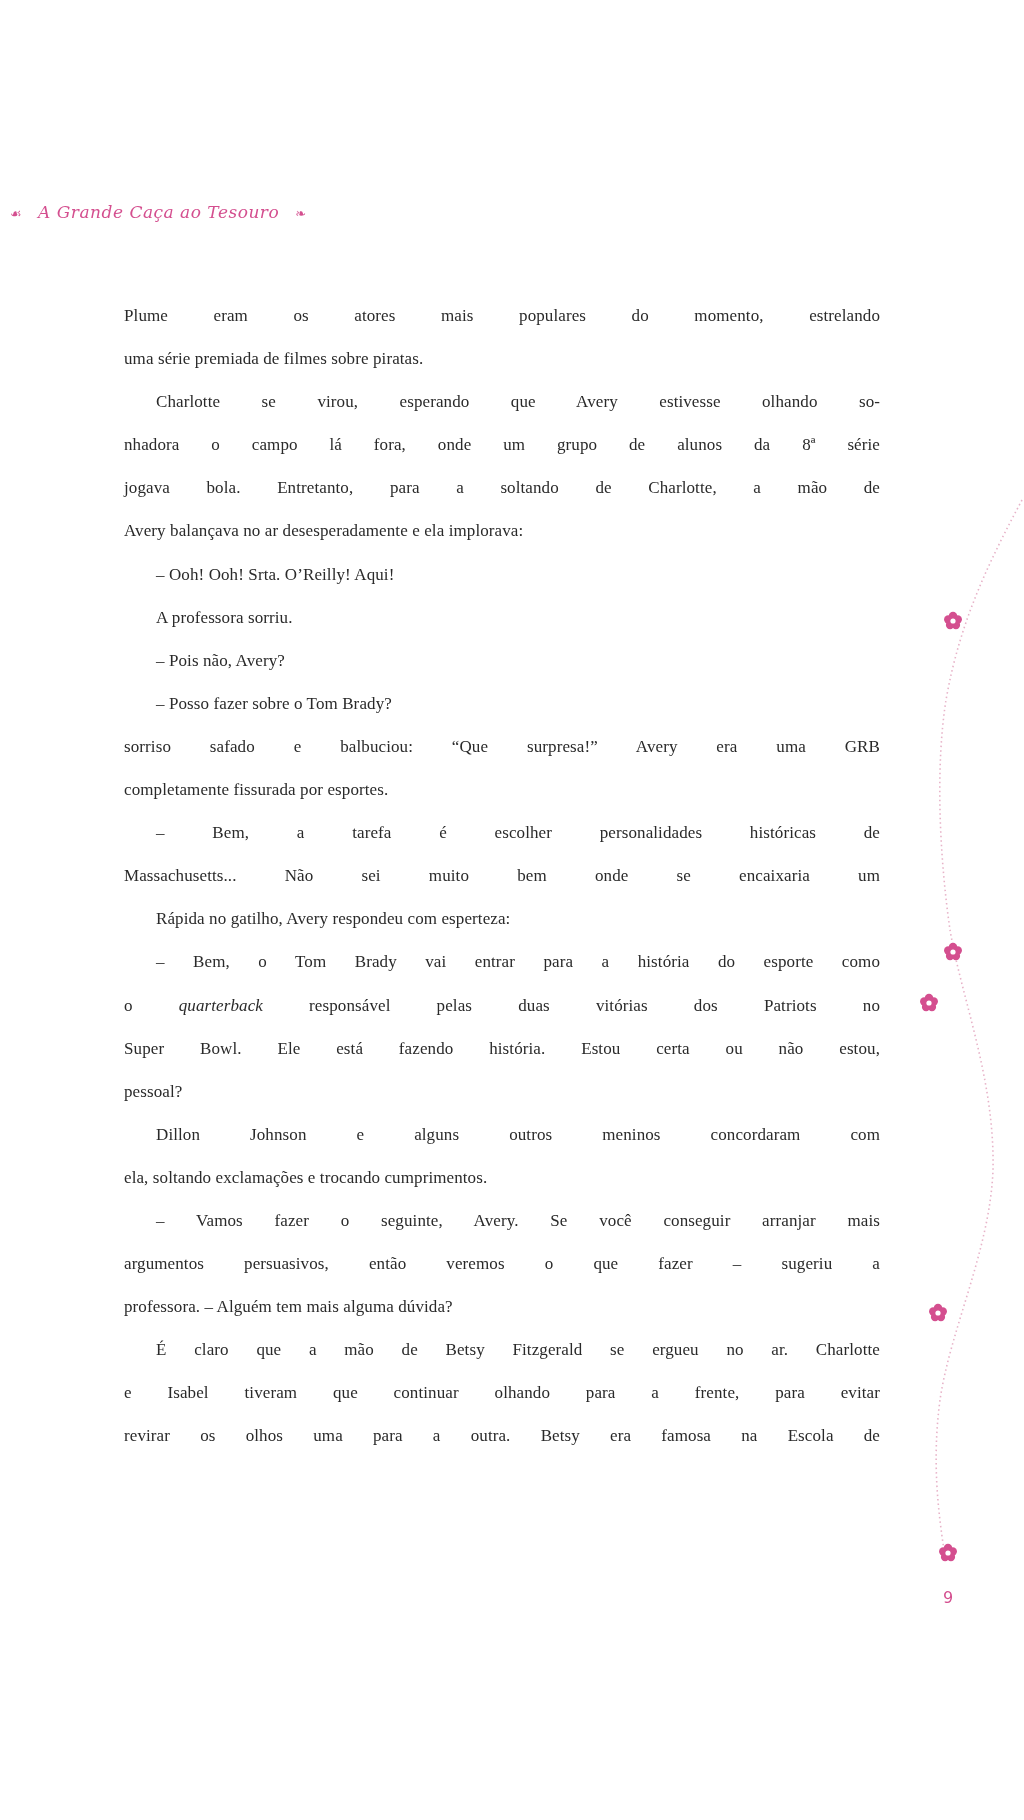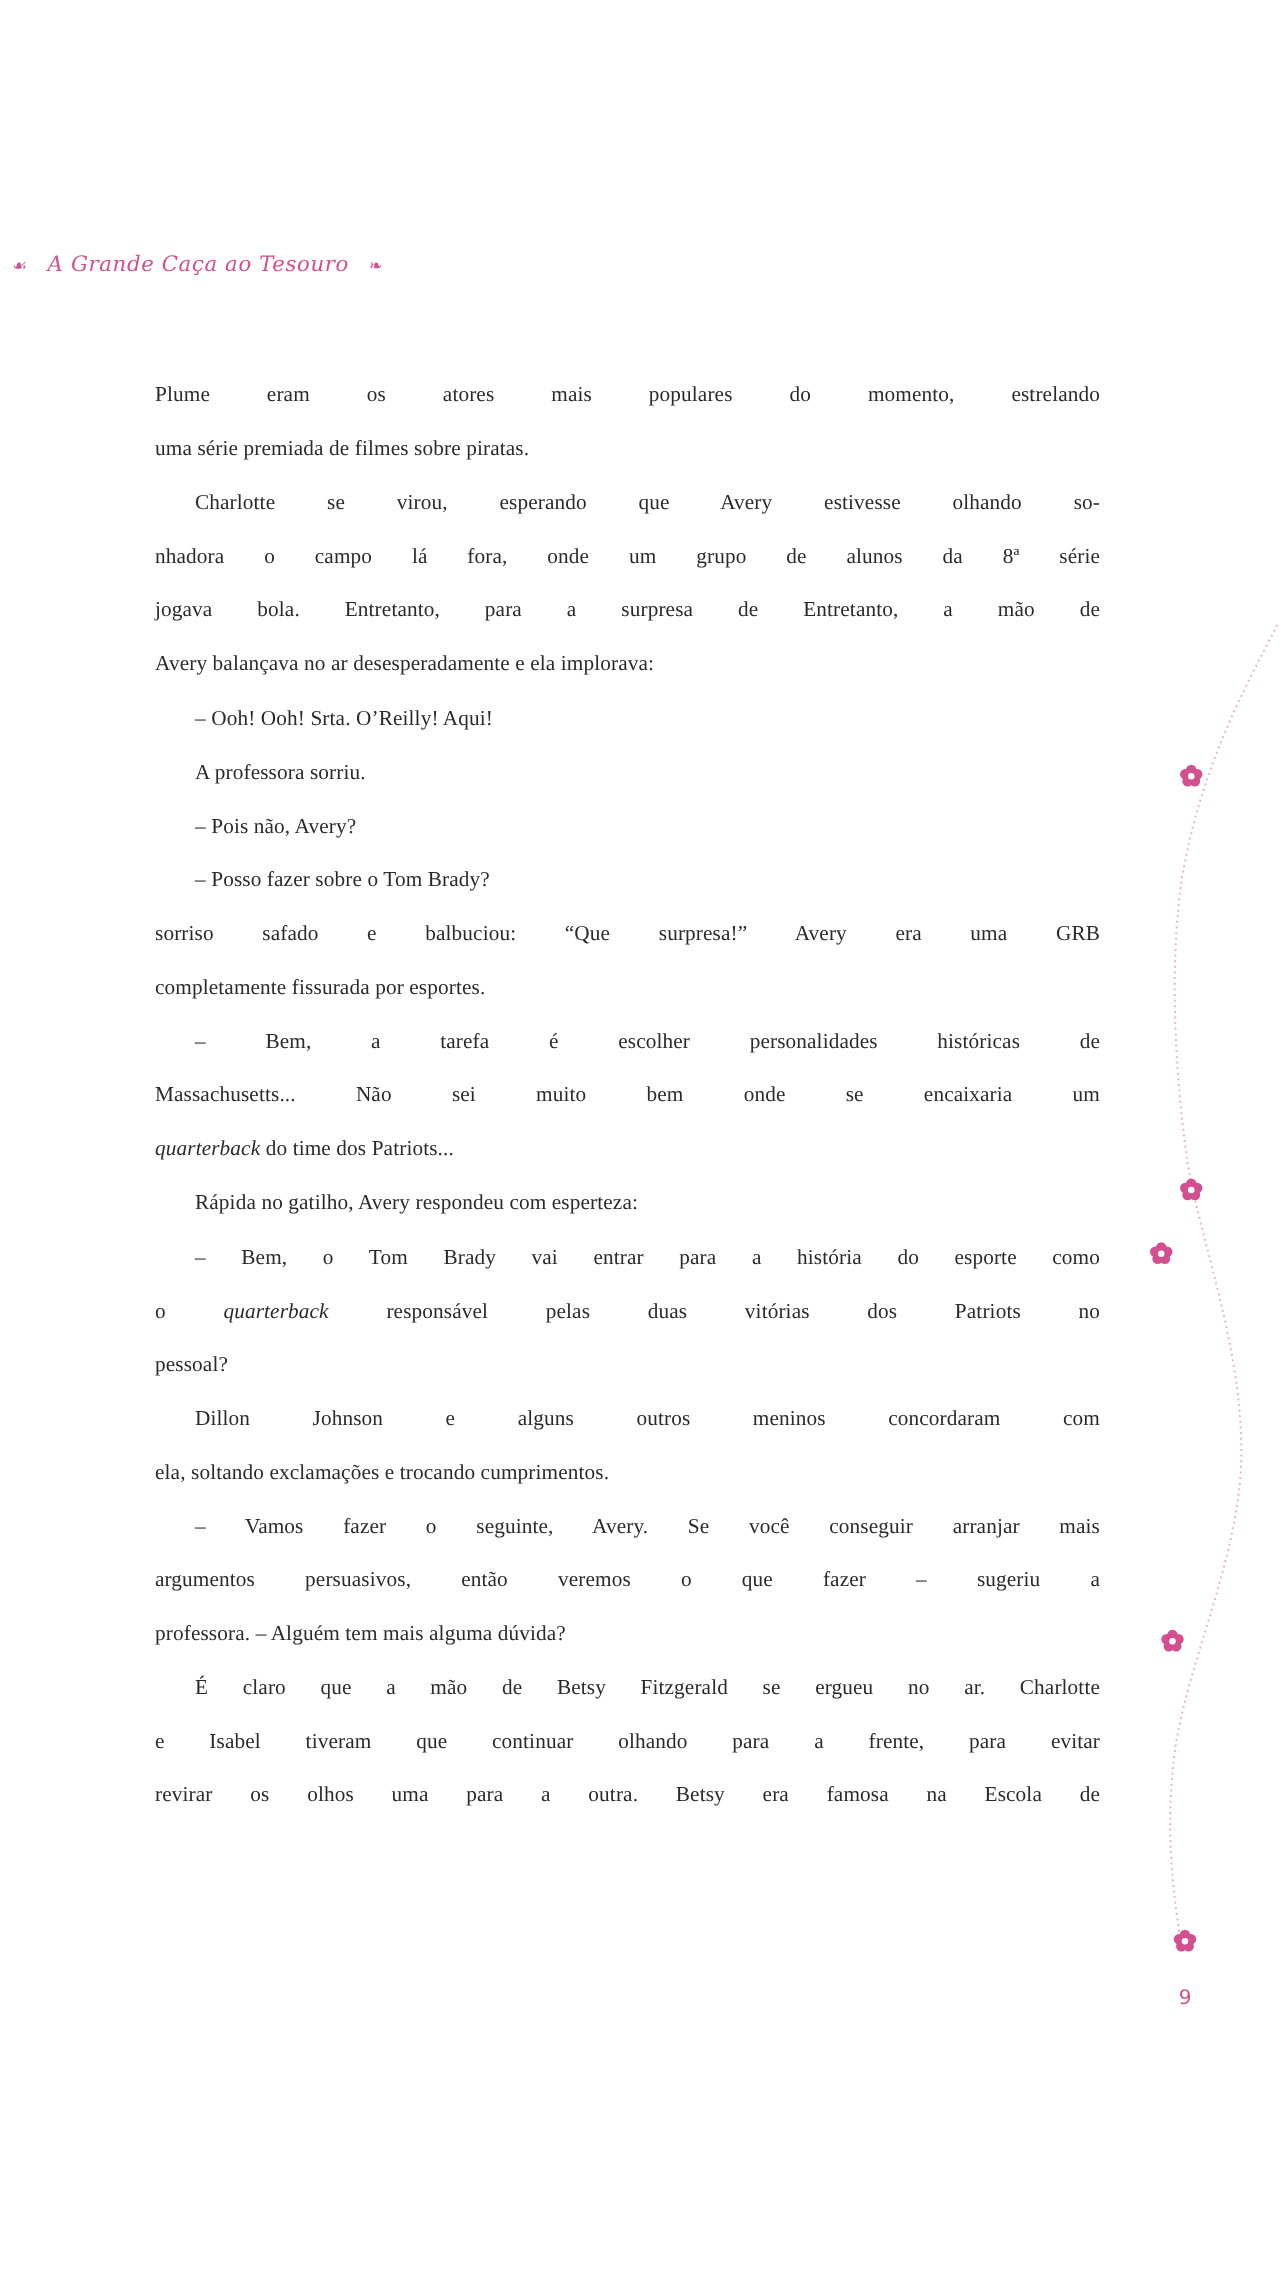--- a/index.html
+++ b/index.html
@@ -83,34 +83,34 @@
   <span class="orn">☙</span>
   <span>A Grande Caça ao Tesouro</span>
   <span class="orn">❧</span>
 </div>
 
 <div class="text-block" id="text-block">
     <div class="line justify"><span>Plume eram os atores mais populares do momento, estrelando</span></div>
     <div class="line"><span>uma série premiada de filmes sobre piratas.</span></div>
     <div class="line justify indent"><span>Charlotte se virou, esperando que Avery estivesse olhando so-</span></div>
     <div class="line justify"><span>nhadora o campo lá fora, onde um grupo de alunos da 8ª série</span></div>
-    <div class="line justify"><span>jogava bola. Entretanto, para a surpresa de Entretanto, a mão de</span></div>
+    <div class="line justify"><span>jogava bola. Entretanto, para a soltando de Charlotte, a mão de</span></div>
     <div class="line"><span>Avery balançava no ar desesperadamente e ela implorava:</span></div>
     <div class="line indent"><span>– Ooh! Ooh! Srta. O’Reilly! Aqui!</span></div>
     <div class="line indent"><span>A professora sorriu.</span></div>
     <div class="line indent"><span>– Pois não, Avery?</span></div>
     <div class="line indent"><span>– Posso fazer sobre o Tom Brady?</span></div>
     <div class="line justify"><span>sorriso safado e balbuciou: “Que surpresa!” Avery era uma GRB</span></div>
     <div class="line"><span>completamente fissurada por esportes.</span></div>
     <div class="line justify indent"><span>– Bem, a tarefa é escolher personalidades históricas de</span></div>
     <div class="line justify"><span>Massachusetts... Não sei muito bem onde se encaixaria um</span></div>
-    <div class="line"><em>quarterback</em><span> do time dos Patriots...</span></div>
     <div class="line indent"><span>Rápida no gatilho, Avery respondeu com esperteza:</span></div>
     <div class="line justify indent"><span>– Bem, o Tom Brady vai entrar para a história do esporte como</span></div>
     <div class="line justify"><span>o </span><em>quarterback</em><span> responsável pelas duas vitórias dos Patriots no</span></div>
+    <div class="line justify"><span>Super Bowl. Ele está fazendo história. Estou certa ou não estou,</span></div>
     <div class="line"><span>pessoal?</span></div>
     <div class="line justify indent"><span>Dillon Johnson e alguns outros meninos concordaram com</span></div>
     <div class="line"><span>ela, soltando exclamações e trocando cumprimentos.</span></div>
     <div class="line justify indent"><span>– Vamos fazer o seguinte, Avery. Se você conseguir arranjar mais</span></div>
     <div class="line justify"><span>argumentos persuasivos, então veremos o que fazer – sugeriu a</span></div>
     <div class="line"><span>professora. – Alguém tem mais alguma dúvida?</span></div>
     <div class="line justify indent"><span>É claro que a mão de Betsy Fitzgerald se ergueu no ar. Charlotte</span></div>
     <div class="line justify"><span>e Isabel tiveram que continuar olhando para a frente, para evitar</span></div>
     <div class="line justify"><span>revirar os olhos uma para a outra. Betsy era famosa na Escola de</span></div>
   </div>

